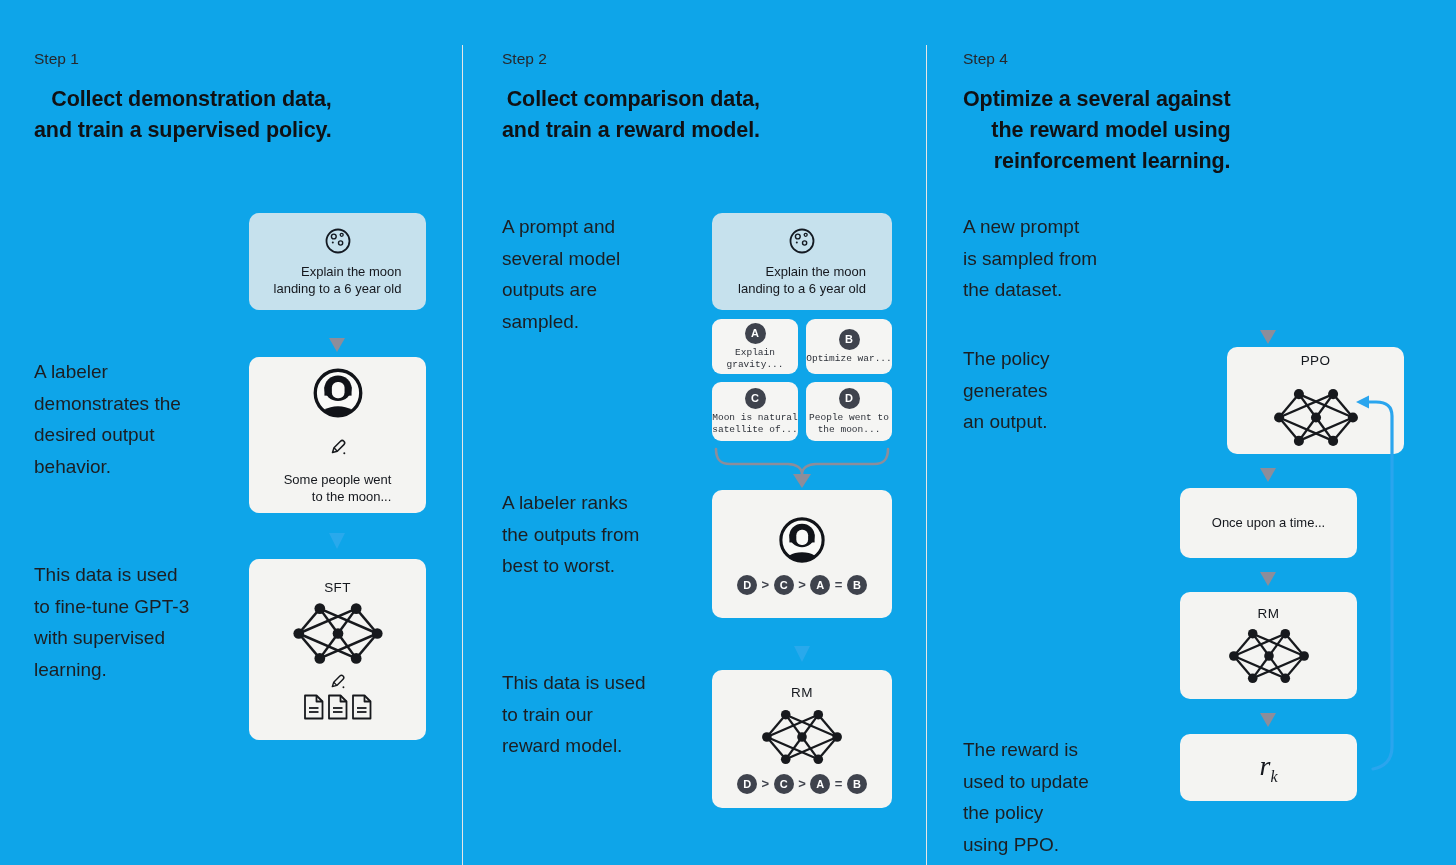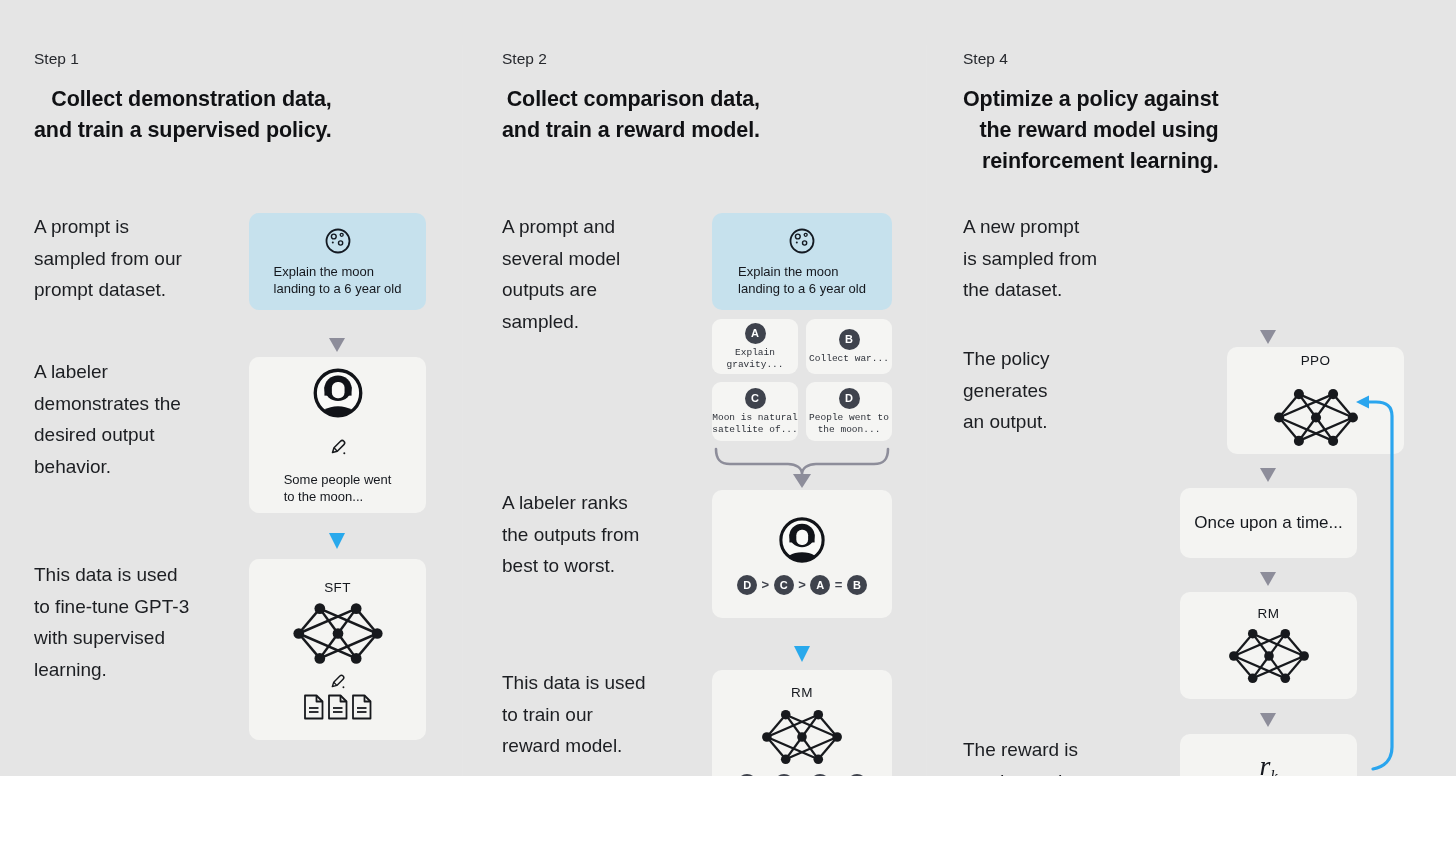--- a/index.html
+++ b/index.html
@@ -1,30 +1,30 @@
 <!DOCTYPE html>
 <html><head>
 <meta charset="utf-8">
 <style>
   * { margin:0; padding:0; box-sizing:border-box; }
   html,body { background:#fff; }
   .canvas {
-    position:relative; width:1456px; height:776px; background:#e5e5e5;
+    position:relative; width:1456px; height:865px; background:#0ea5e9;
     font-family:"Liberation Sans", sans-serif; color:#1c1e22; overflow:hidden;
   }
   .divider { position:absolute; top:45px; bottom:0; width:1px; background:#e6e6e6; }
   .step-label { position:absolute; font-size:15.5px; color:#26282d; }
   .step-title { position:absolute; font-size:21.5px; font-weight:700; color:#101114;
                 line-height:31px; white-space:pre-line; letter-spacing:-0.1px;text-align:right; }
   .body-text { position:absolute; font-size:19px; color:#1c1e22; line-height:31.5px; white-space:pre-line; }
   .box { position:absolute; border-radius:10px; display:flex; flex-direction:column;
          align-items:center; justify-content:center; }
   .box-blue { background:#c6e1ed; }
   .box-gray { background:#f4f4f2; }
-  .box-caption { font-size:13px; line-height:17.5px; color:#15181e; text-align:left; white-space:pre-line; }
+  .box-caption { font-size:13px; line-height:17.5px; color:#15181e; text-align:right; white-space:pre-line; }
   .net-label { font-size:13.5px; color:#15181e; letter-spacing:0.4px; }
   .arrow { position:absolute; width:0; height:0; border-left:8px solid transparent; border-right:8px solid transparent; }
   .arrow-gray { border-top:14px solid #8d8d9a; }
   .arrow-blue { border-top:16px solid #29a9ec; }
   .chip { position:absolute; background:#f5f5f3; border-radius:9px; display:flex;
           flex-direction:column; align-items:center; justify-content:center; gap:3px; }
   .badge { width:21px; height:21px; border-radius:50%; background:#3f434d; color:#fff;
            font-size:11px; font-weight:700; display:flex; align-items:center; justify-content:center; flex:0 0 auto; }
   .chip-caption { font-size:9.5px; line-height:12px; color:#2e323a; text-align:center; white-space:pre-line;font-family:Liberation Mono, monospace; }
   .rank-row { display:flex; align-items:center; gap:4.5px; }
@@ -104,23 +104,20 @@
     </defs>
   </svg>
 
   <div class="divider" style="left:462px"></div>
   <div class="divider" style="left:926px"></div>
 
   <div class="step-label" style="left:34px; top:50px">Step 1</div>
   <div class="step-title" style="left:34px; top:84px">Collect demonstration data,
 and train a supervised policy.</div>
 
-  <div class="body-text" style="left:34px; top:211px">A prompt is
-sampled from our
-prompt dataset.</div>
 
   <div class="box box-blue" style="left:249px; top:213px; width:177px; height:97px; gap:7px">
     <svg width="30" height="30" viewBox="0 0 30 30">
         <use href="#moon"></use>
       </svg>
     <div class="box-caption">Explain the moon
 landing to a 6 year old</div>
   </div>
 
   <div class="arrow arrow-gray" style="left:329px; top:338px"></div>
@@ -185,21 +182,21 @@
     <div class="box-caption">Explain the moon
 landing to a 6 year old</div>
   </div>
 
   <div class="chip" style="left:712px; top:319px; width:86px; height:55px">
     <div class="badge">A</div>
     <div class="chip-caption">Explain gravity...</div>
   </div>
   <div class="chip" style="left:806px; top:319px; width:86px; height:55px">
     <div class="badge">B</div>
-    <div class="chip-caption">Collect war...</div>
+    <div class="chip-caption">Optimize war...</div>
   </div>
   <div class="chip" style="left:712px; top:382px; width:86px; height:59px">
     <div class="badge">C</div>
     <div class="chip-caption">Moon is natural
 satellite of...</div>
   </div>
   <div class="chip" style="left:806px; top:382px; width:86px; height:59px">
     <div class="badge">D</div>
     <div class="chip-caption">People went to
 the moon...</div>
@@ -245,21 +242,21 @@
       <span class="rank-sep">&gt;</span>
       <span class="badge">C</span>
       <span class="rank-sep">&gt;</span>
       <span class="badge">A</span>
       <span class="rank-sep">=</span>
       <span class="badge">B</span>
     </div>
   </div>
 
   <div class="step-label" style="left:963px; top:50px">Step 4</div>
-  <div class="step-title" style="left:963px; top:84px">Optimize a policy against
+  <div class="step-title" style="left:963px; top:84px">Optimize a several against
 the reward model using
 reinforcement learning.</div>
 
   <div class="body-text" style="left:963px; top:211px">A new prompt
 is sampled from
 the dataset.</div>
 
 
   <div class="arrow arrow-gray" style="left:1260px; top:330px"></div>
 
@@ -270,21 +267,21 @@
   <div class="box box-gray" style="left:1227px; top:347px; width:177px; height:107px; gap:18px">
     <div class="net-label">PPO</div>
     <svg width="92" height="63" viewBox="0 0 100 70">
         <use href="#net"></use>
       </svg>
   </div>
 
   <div class="arrow arrow-gray" style="left:1260px; top:468px"></div>
 
   <div class="box box-gray" style="left:1180px; top:488px; width:177px; height:70px">
-    <div class="box-caption" style="font-size:17px">Once upon a time...</div>
+    <div class="box-caption" style="font-size:13px">Once upon a time...</div>
   </div>
 
   <div class="arrow arrow-gray" style="left:1260px; top:572px"></div>
 
 
   <div class="box box-gray" style="left:1180px; top:592px; width:177px; height:107px; gap:5px">
     <div class="net-label">RM</div>
     <svg width="88" height="60" viewBox="0 0 100 70">
         <use href="#net"></use>
       </svg>

